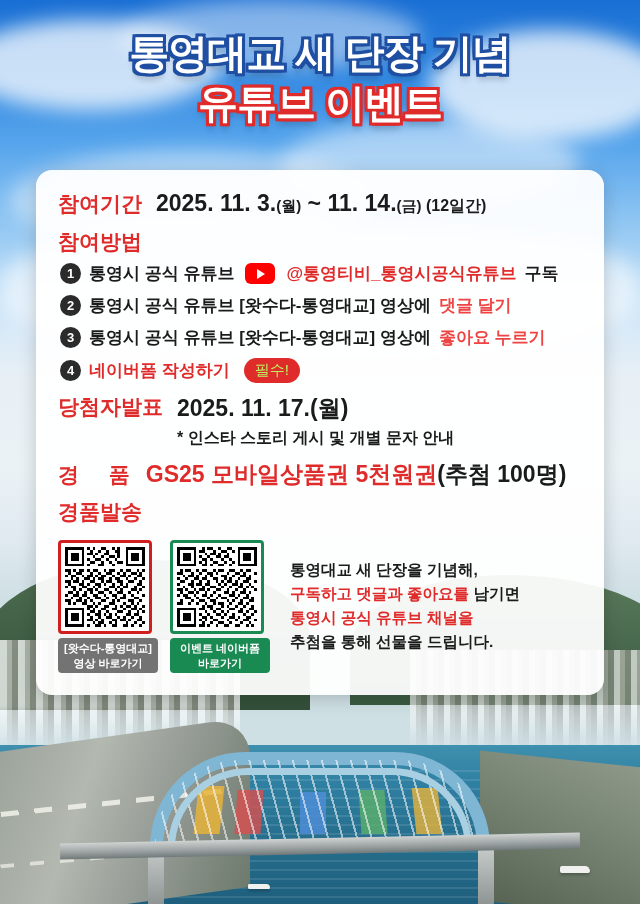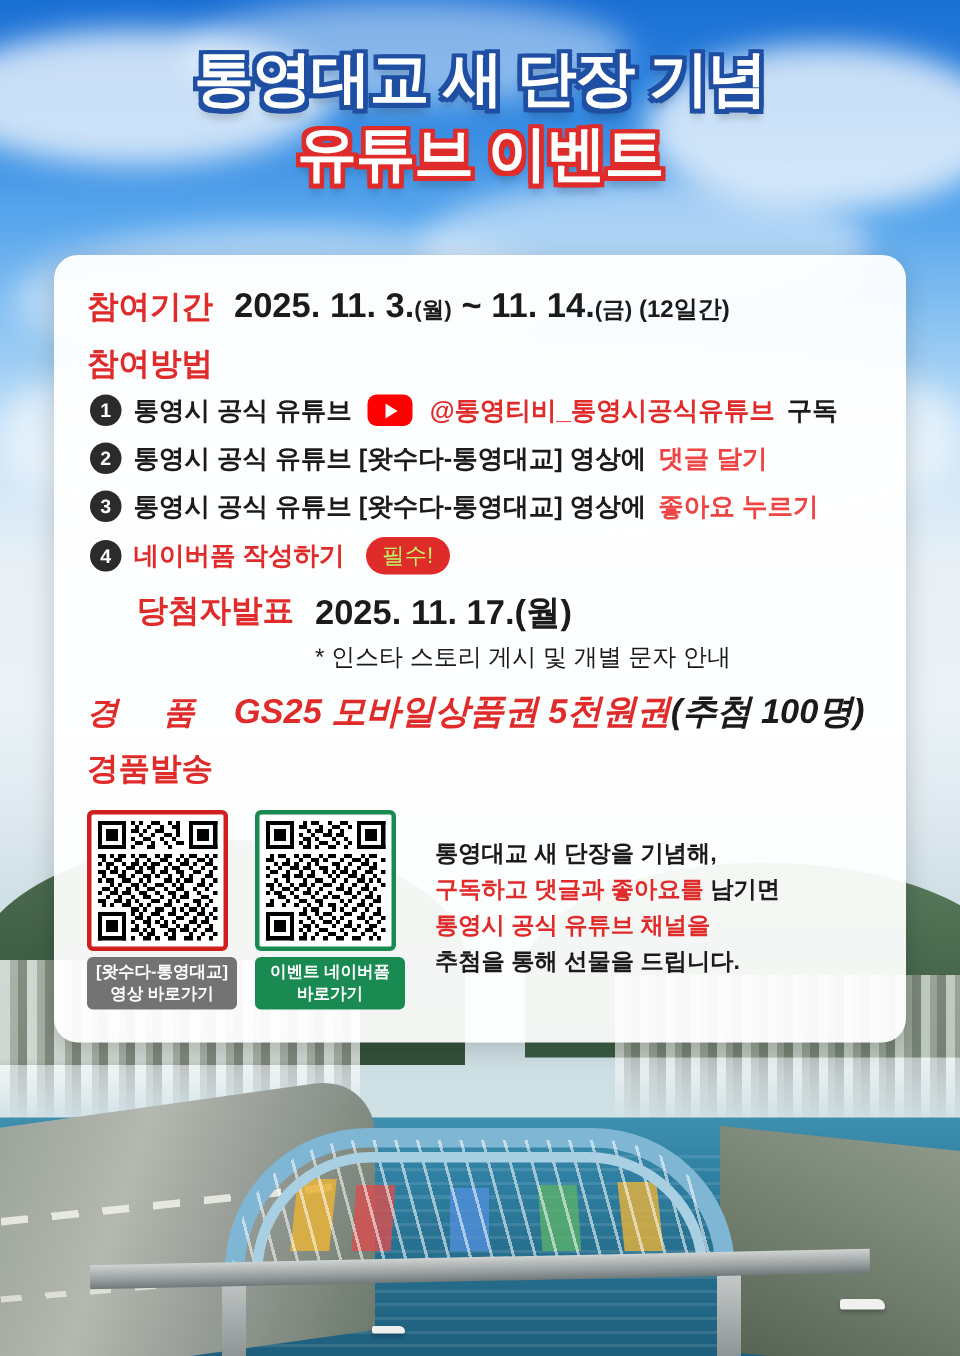--- a/index.html
+++ b/index.html
@@ -210,23 +210,23 @@
     margin-left: 2px;
   }
   .red { color: #e02b2b; }
   .blue { color: #ef4444; }
   .badge {
     display: inline-block; background: #e02b2b; color: #bef264;
     font-size: 15px; font-weight: 400;
     padding: 3px 11px; border-radius: 999px; margin-left: 6px;
   }
 
-  .r-announce { align-items: flex-start; gap: 14px; margin-top: 10px; margin-left: 33px; }
-  .sub-note { font-size: 16px; font-weight: 400; color: #1b1b1b; margin: 4px 0 0 0; }
-  .r-prize { align-items: baseline; gap: 14px; margin-top: 10px; font-style: italic; }
+  .r-announce { align-items: flex-start; gap: 14px; margin-top: 10px; }
+  .sub-note { font-size: 16px; font-weight: 700; color: #1b1b1b; margin: 4px 0 0 0; }
+  .r-prize { align-items: baseline; gap: 4px; margin-top: 10px; }
   .r-ship { align-items: baseline; gap: 14px; margin-top: 8px; margin-bottom: 4px; }
   .prize-val { font-weight: 800; font-size: 23px; color:#1b1b1b;}
 
   
   .bottom { display: flex; align-items: flex-start; gap: 12px; margin-top: 14px; }
   .qr-box { text-align: center; flex: 0 0 auto; }
   .qr {
     width: 94px; height: 94px;
     padding: 4px;
     background: #fff;

